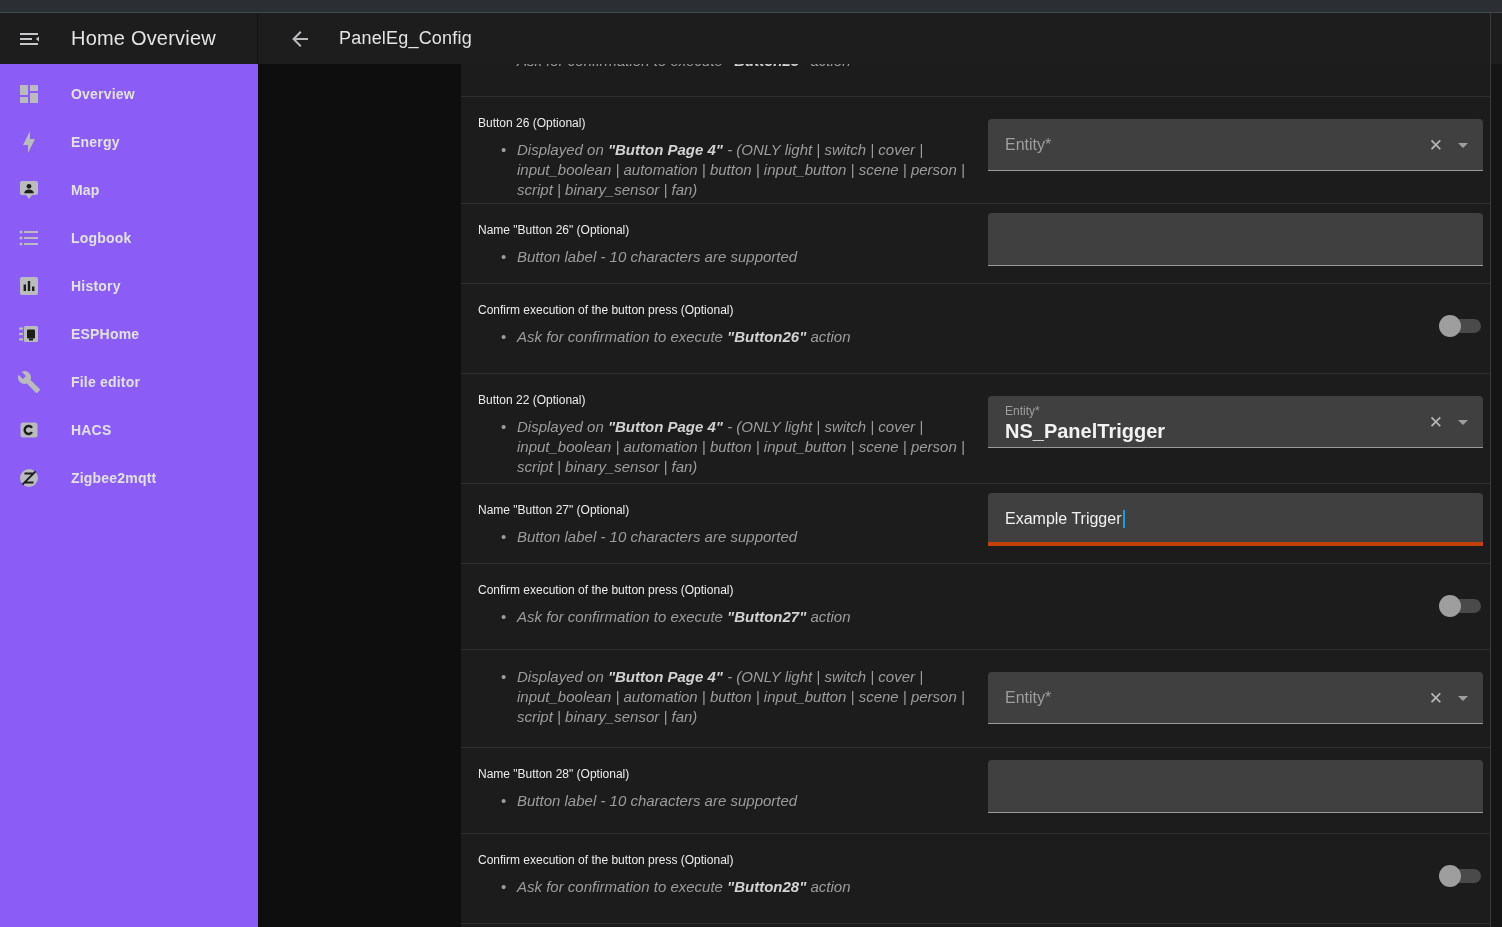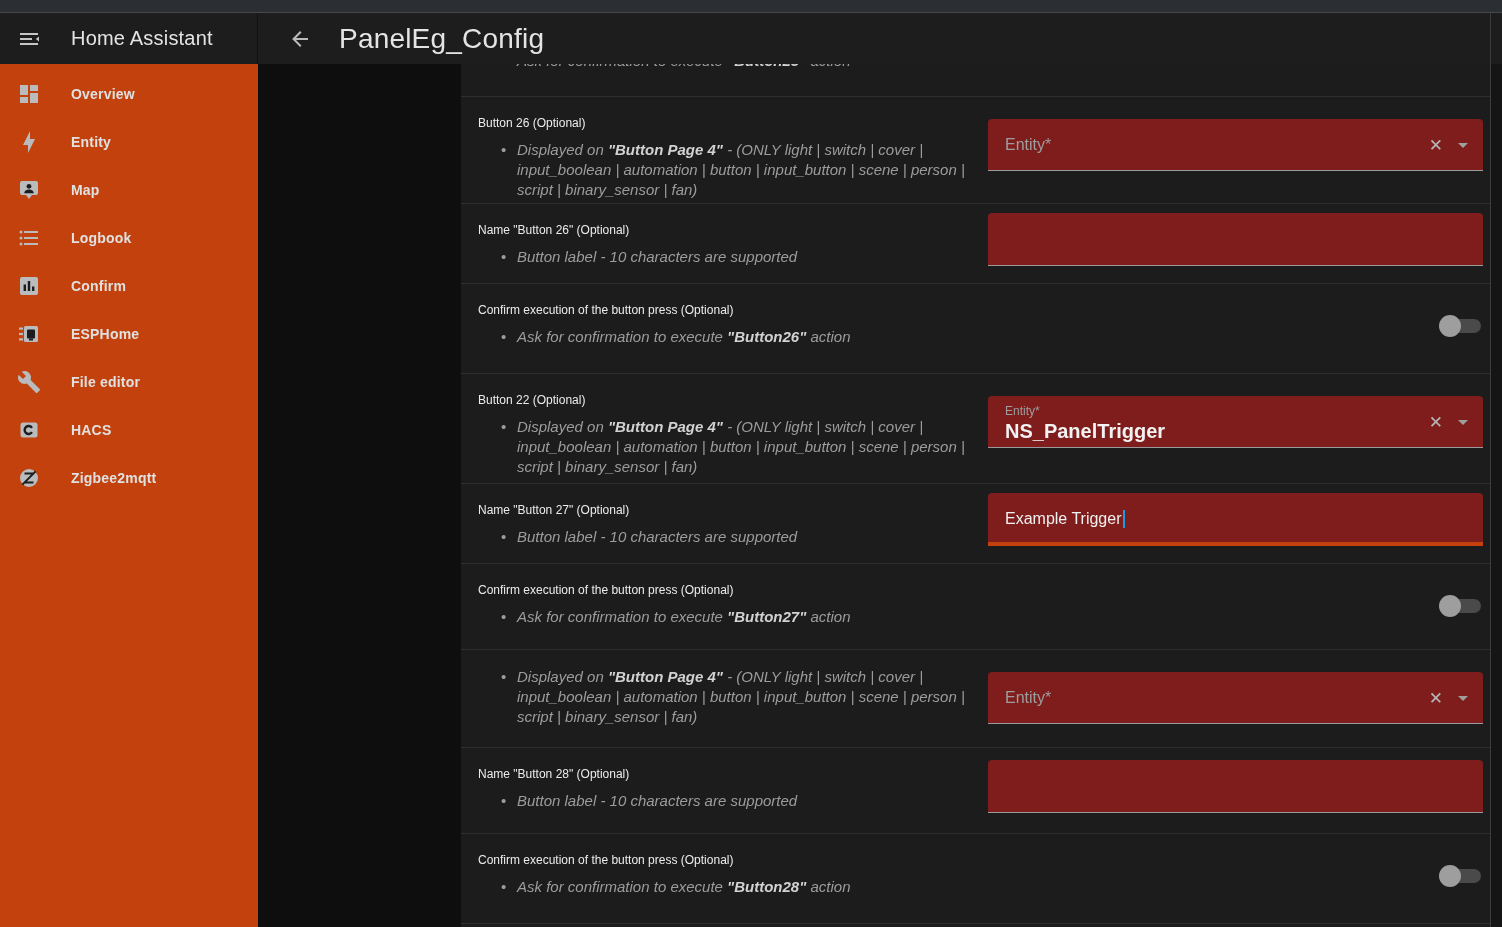--- a/index.html
+++ b/index.html
@@ -13,23 +13,23 @@
     border-bottom:1px solid #45484d;box-sizing:border-box;}
   
   .header{position:absolute;top:13px;left:0;right:0;height:51px;background:#1d1d1d;display:flex;}
   .header-left{width:258px;flex:none;display:flex;align-items:center;border-right:1px solid #121212;box-sizing:border-box;}
   .icon-btn{width:24px;height:24px;color:#c4c6c8;cursor:pointer;flex:none;}
   .icon-btn svg{width:24px;height:24px;display:block;}
   .menu-btn{margin-left:17px;}
   .app-title{margin-left:30px;font-size:20px;color:#e4e4e4;letter-spacing:.2px;white-space:nowrap;}
   .header-main{flex:1;display:flex;align-items:center;}
   .back-btn{margin-left:30px;color:#b9bbbd;}
-  .page-title{margin-left:27px;font-size:28px;color:#e4e4e4;letter-spacing:.2px;}
-  
-  .sidebar{position:absolute;top:64px;left:0;width:258px;bottom:0;background:#c2410c;
+  .page-title{margin-left:27px;font-size:18px;color:#e4e4e4;letter-spacing:.2px;}
+  
+  .sidebar{position:absolute;top:64px;left:0;width:258px;bottom:0;background:#8b5cf6;
     padding-top:6px;box-sizing:border-box;}
   .side-item{height:48px;display:flex;align-items:center;cursor:pointer;}
   .side-icon{width:24px;height:24px;margin-left:17px;flex:none;color:#b9bbbd;}
   .side-icon svg{width:24px;height:24px;display:block;}
   .side-label{margin-left:30px;font-size:14px;font-weight:700;color:#e1e1e1;letter-spacing:.2px;}
   
   .card{position:absolute;left:461px;top:64px;width:1029px;bottom:0;background:#1c1c1c;overflow:hidden;}
   .edge-line{position:absolute;left:1490px;top:13px;bottom:0;width:1px;background:#3a3d40;}
   .right-gutter{position:absolute;left:1491px;right:0;top:64px;bottom:0;background:#151515;}
   .section{box-sizing:border-box;border-bottom:1px solid #2f2f2f;display:flex;position:relative;}
@@ -38,21 +38,21 @@
   .sec-right{width:502px;flex:none;position:relative;}
   .sec-heading{font-size:12px;color:#ececec;margin:0 0 7px 0;line-height:19px;}
   .bullet-row{display:flex;margin-left:23px;}
   .bullet-row::before{content:"\2022";width:16px;flex:none;color:#9c9c9c;font-size:15px;line-height:20px;}
   .bullet-text{font-style:italic;font-size:15px;line-height:20px;color:#9c9c9c;max-width:458px;}
   .bullet-text b{font-weight:700;color:#d2d2d2;}
   .clipped{overflow:hidden;}
   .clipped .sec-left{padding-top:0;}
   .clipped .bullet-row{margin-top:-13px;}
   
-  .field{position:absolute;left:0;right:7px;background:#7f1d1d;border-radius:4px 4px 0 0;
+  .field{position:absolute;left:0;right:7px;background:#404040;border-radius:4px 4px 0 0;
     border-bottom:1px solid #9a9a9a;box-sizing:border-box;height:52px;}
   .field .ph{position:absolute;left:17px;top:0;line-height:51px;font-size:16px;color:#9e9e9e;}
   .field .flabel{position:absolute;left:17px;top:8px;font-size:12px;color:#9e9e9e;}
   .field .fvalue{position:absolute;left:17px;top:24px;font-size:20px;color:#f2f2f2;font-weight:700;}
   .field .clear{position:absolute;right:40px;top:50%;transform:translateY(-50%);
     font-size:17px;color:#b6b6b6;cursor:pointer;font-style:normal;}
   .field .tri{position:absolute;right:15px;top:50%;margin-top:-2px;width:0;height:0;cursor:pointer;
     border-left:5px solid transparent;border-right:5px solid transparent;border-top:5px solid #9e9e9e;}
   .field.textin{height:53px;}
   .field.textin .tvalue{position:absolute;left:17px;top:0;line-height:52px;font-size:16px;color:#f0f0f0;white-space:pre;}
@@ -68,21 +68,21 @@
 
 <div class="topstrip"></div>
 
 <div class="header">
   <div class="header-left">
     <span class="icon-btn menu-btn">
       <svg viewBox="0 0 24 24">
           <path fill="currentColor" d="M3,6H21V8H3V6M3,11H15V13H3V11M3,16H21V18H3V16M22,9.5V14.5L18.8,12L22,9.5Z"></path>
         </svg>
     </span>
-    <span class="app-title">Home Assistant</span>
+    <span class="app-title">Home Overview</span>
   </div>
   <div class="header-main">
     <span class="icon-btn back-btn">
       <svg viewBox="0 0 24 24">
           <path fill="currentColor" d="M20,11V13H8L13.5,18.5L12.08,19.92L4.16,12L12.08,4.08L13.5,5.5L8,11H20Z"></path>
         </svg>
     </span>
     <span class="page-title">PanelEg_Config</span>
   </div>
 </div>
@@ -95,21 +95,21 @@
         </svg>
       </span>
     <span class="side-label">Overview</span>
   </div>
   <div class="side-item">
     <span class="side-icon">
         <svg viewBox="0 0 24 24">
           <path fill="currentColor" d="M11,15H6L13,1V9H18L11,23V15Z"></path>
         </svg>
       </span>
-    <span class="side-label">Entity</span>
+    <span class="side-label">Energy</span>
   </div>
   <div class="side-item">
     <span class="side-icon">
         <svg viewBox="0 0 24 24">
       <path fill="currentColor" d="M5,3H19A2,2 0 0,1 21,5V15A2,2 0 0,1 19,17H15L12,21L9,17H5A2,2 0 0,1 3,15V5A2,2 0 0,1 5,3Z"></path>
       <circle cx="12" cy="8.3" r="2.4" fill="#1d1d1d"></circle>
       <path d="M7.2,15.3C7.2,13 9.3,11.6 12,11.6C14.7,11.6 16.8,13 16.8,15.3Z" fill="#1d1d1d"></path>
     </svg>
       </span>
     <span class="side-label">Map</span>
@@ -124,21 +124,21 @@
   </div>
   <div class="side-item">
     <span class="side-icon">
         <svg viewBox="0 0 24 24">
       <rect x="3" y="3" width="18" height="18" rx="2" fill="currentColor"></rect>
       <rect x="6.6" y="10.5" width="2.4" height="6.5" fill="#1d1d1d"></rect>
       <rect x="10.8" y="7" width="2.4" height="10" fill="#1d1d1d"></rect>
       <rect x="15" y="12.5" width="2.4" height="4.5" fill="#1d1d1d"></rect>
     </svg>
       </span>
-    <span class="side-label">Confirm</span>
+    <span class="side-label">History</span>
   </div>
   <div class="side-item">
     <span class="side-icon">
         <svg viewBox="0 0 24 24">
       <rect x="7" y="4" width="14" height="16" rx="1.5" fill="currentColor"></rect>
       <rect x="2" y="5.5" width="4" height="2.2" fill="currentColor"></rect>
       <rect x="2" y="10.9" width="4" height="2.2" fill="currentColor"></rect>
       <rect x="2" y="16.3" width="4" height="2.2" fill="currentColor"></rect>
       <rect x="10" y="7.5" width="8" height="9" rx="1" fill="#1d1d1d"></rect>
       <rect x="12" y="16.5" width="4" height="2" fill="#1d1d1d"></rect>

